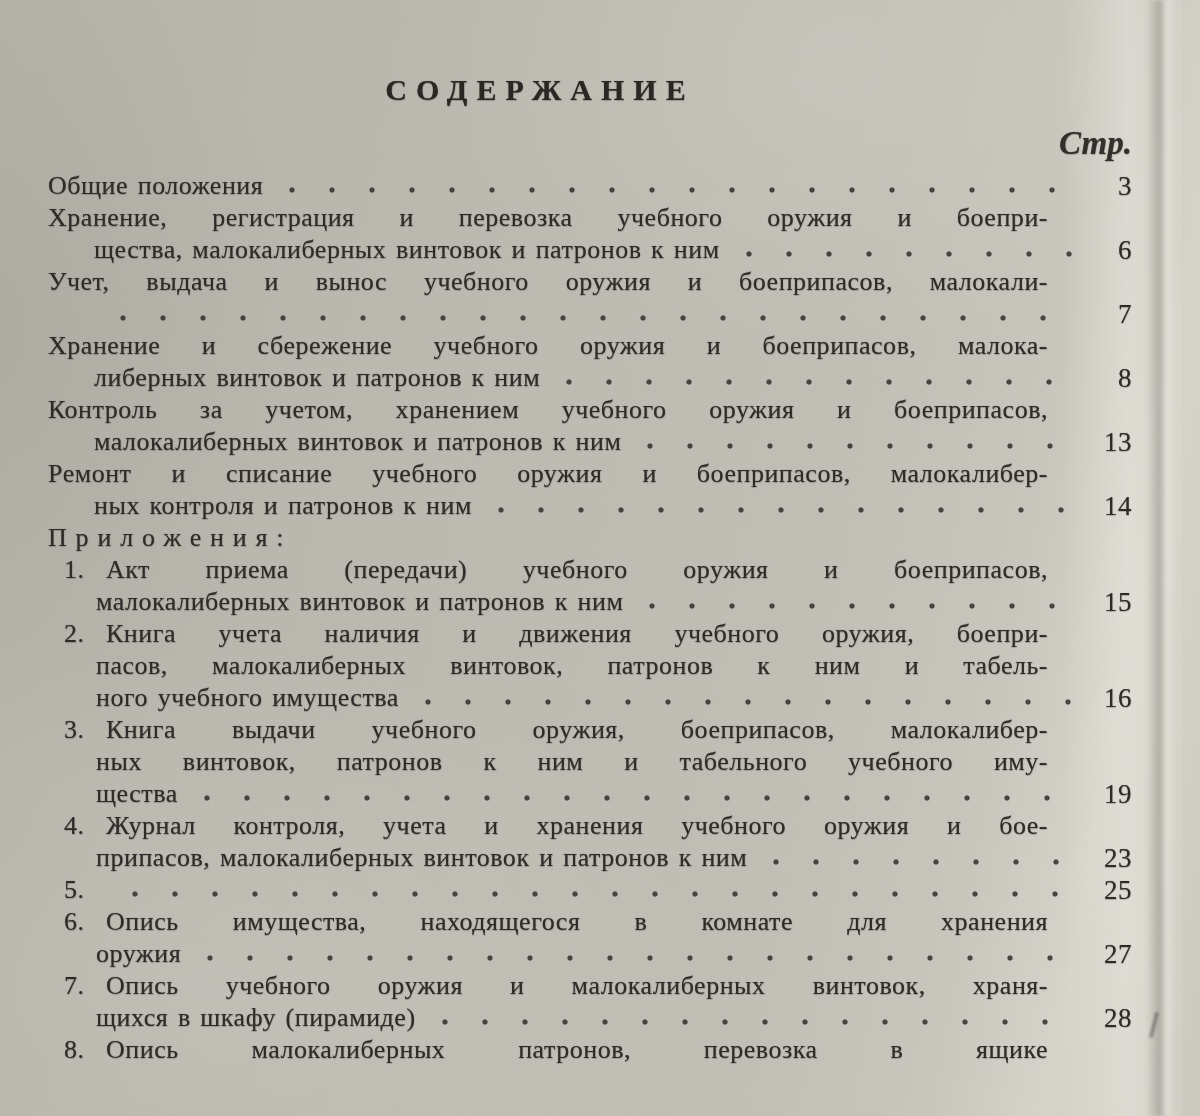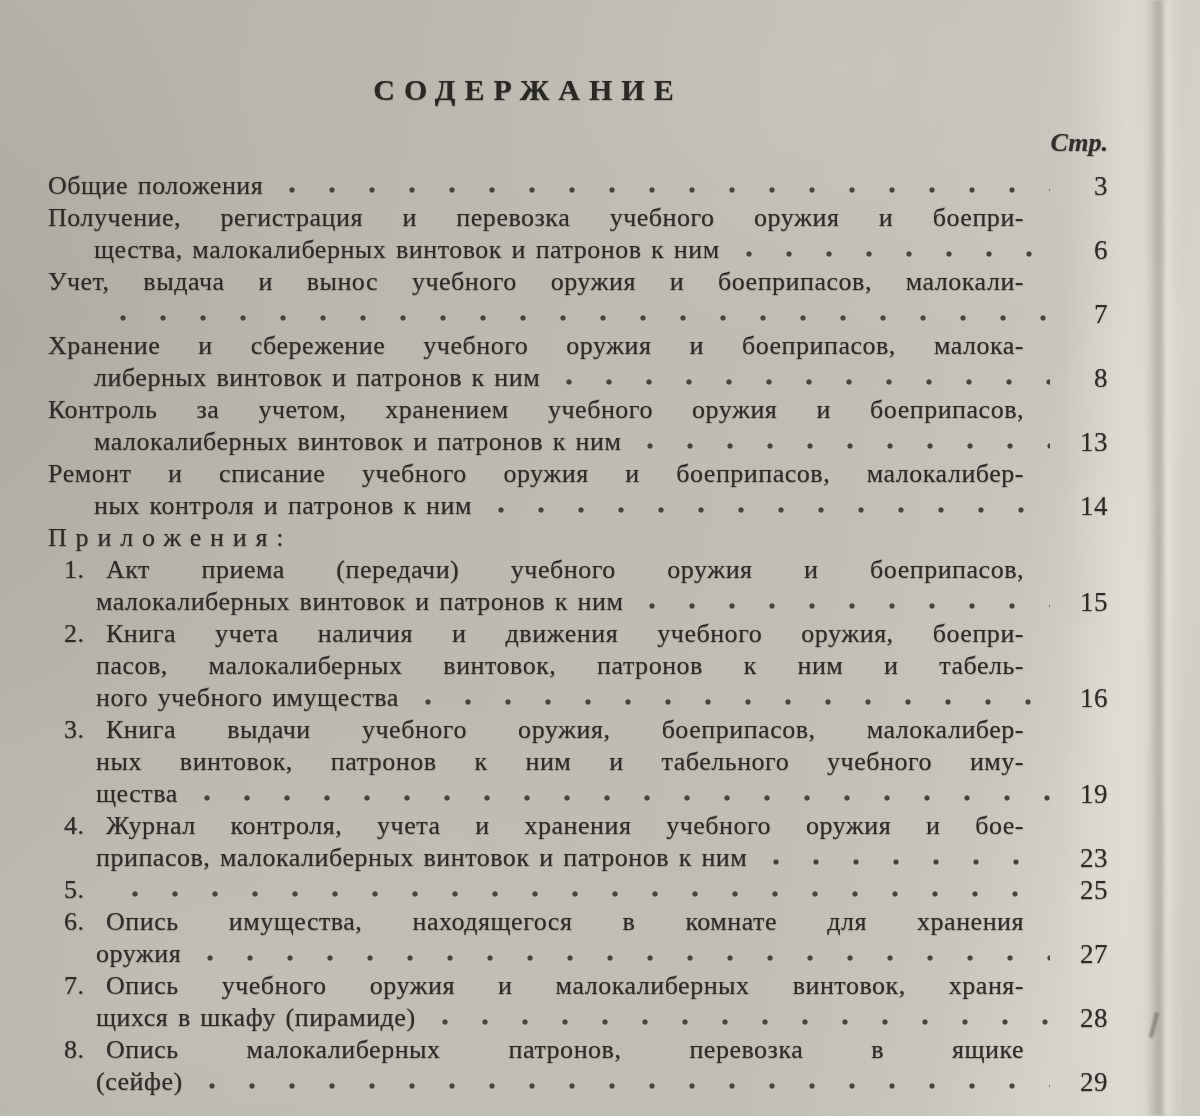--- a/index.html
+++ b/index.html
@@ -27,36 +27,36 @@
     filter:blur(1.6px);
     pointer-events:none;
   }
   .crease-tick{
     position:absolute;left:1152px;top:1012px;width:4px;height:26px;
     background:rgba(74,72,66,.45);filter:blur(1px);transform:rotate(14deg);
     pointer-events:none;
   }
   .content{
     position:absolute;inset:0;
-    padding:0 92px 0 48px;
+    padding:0 68px 0 48px;
     box-sizing:border-box;
   }
   .title{
     margin:70px 100px 0 0;
     text-align:center;
     font-size:30px;line-height:40px;
     font-weight:700;
     letter-spacing:.30em;
     color:#2a2824;
   }
   .str-label{
     margin-top:16px;
     text-align:right;
     font-style:italic;font-weight:700;
-    font-size:26px;line-height:34px;
+    font-size:33px;line-height:34px;
     color:#32302c;
   }
   .list{margin-top:10px;}
   .row{
     display:flex;align-items:flex-end;
     height:32px;line-height:32px;
     font-size:26px;
     letter-spacing:.02em;
   }
   .row.cont{padding-left:46px;}
@@ -93,21 +93,21 @@
 
     <div class="list">
 
       <div class="row">
         <span class="txt">Общие положения</span>
         <span class="leader dotted"></span>
         <span class="page">3</span>
       </div>
 
       <div class="row">
-        <span class="txt just">Получение, регистрация и перевозка учебного оружия и боепри-</span>
+        <span class="txt just">Хранение, регистрация и перевозка учебного оружия и боепри-</span>
         <span class="page"></span>
       </div>
       <div class="row cont">
         <span class="txt">щества, малокалиберных винтовок и патронов к ним</span>
         <span class="leader dotted"></span>
         <span class="page">6</span>
       </div>
 
       <div class="row">
         <span class="txt just">Учет, выдача и вынос учебного оружия и боеприпасов, малокали-</span>
@@ -230,22 +230,17 @@
       <div class="row ncont">
         <span class="txt">щихся в шкафу (пирамиде)</span>
         <span class="leader dotted"></span>
         <span class="page">28</span>
       </div>
 
       <div class="row numrow">
         <span class="num">8.</span>
         <span class="txt just">Опись малокалиберных патронов, перевозка в ящике</span>
         <span class="page"></span>
-      </div>
-      <div class="row ncont">
-        <span class="txt">(сейфе)</span>
-        <span class="leader dotted"></span>
-        <span class="page">29</span>
       </div>
 
     </div>
   </div>
 </div>
 
 </body></html>

